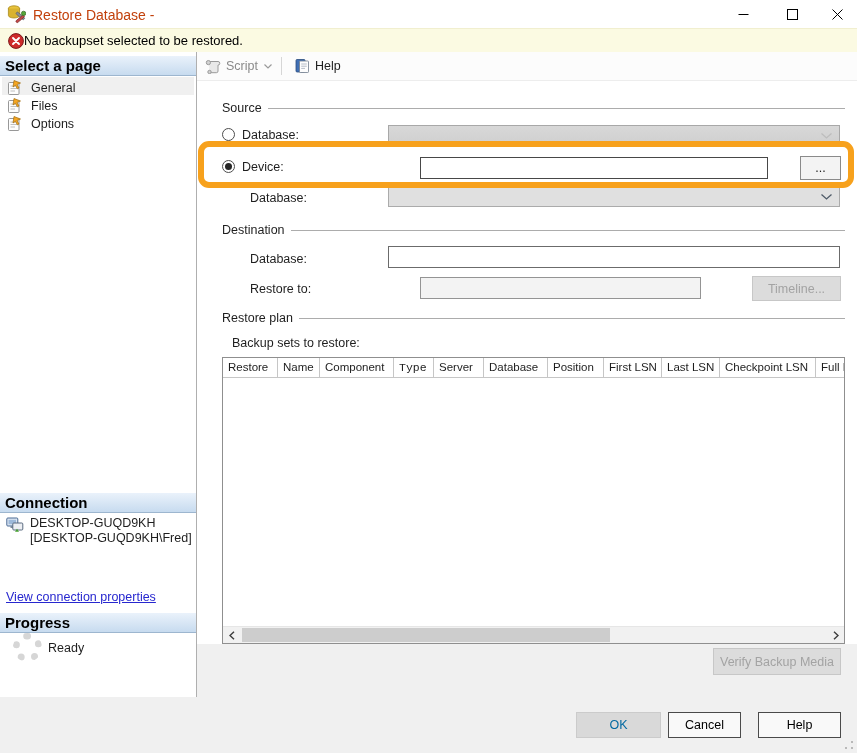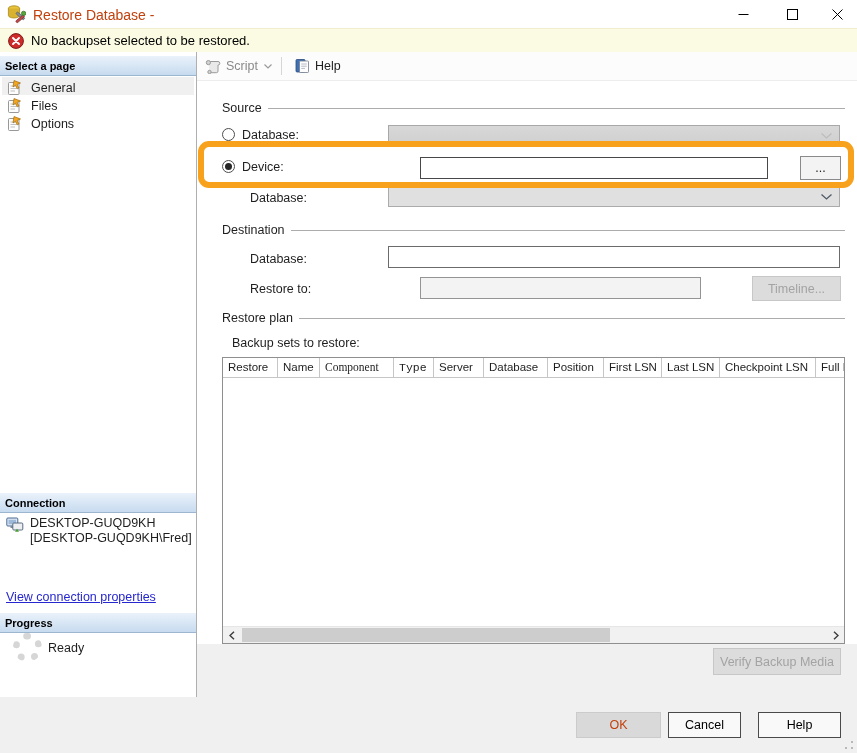--- a/index.html
+++ b/index.html
@@ -11,25 +11,25 @@
   }
   
   .titlebar { position:absolute; left:0; top:0; width:857px; height:28px; background:#FFFFFF; }
   .title-icon { position:absolute; left:7px; top:5px; width:19px; height:19px; }
   .title-text { position:absolute; left:33px; top:7px; font-size:14px; color:#c2410c; }
   .win-btn { position:absolute; top:0; width:46px; height:28px; display:flex; align-items:center; justify-content:center; }
   .btn-min { left:720px; } .btn-max { left:769px; } .btn-close { left:814px; }
   
   .alertbar { position:absolute; left:0; top:28px; width:857px; height:24px; background:#FBFAE2; border-top:1px solid #F1EFCF; display:flex; align-items:center; }
   .alert-icon { width:16px; height:16px; margin-left:8px; flex:0 0 auto; }
-  .alert-text { margin-left:7px; font-size:13px; color:#000; }
+  .alert-text { font-size:13px; color:#000; }
   
   .sidebar { position:absolute; left:0; top:52px; width:197px; height:645px; background:#FFFFFF; border-right:1px solid #AFAFAF; }
   .side-header { position:absolute; left:0; width:196px; height:20px; line-height:20px; padding-left:5px;
-    font-weight:bold; font-size:11px; color:#000;
+    font-weight:bold; font-size:15px; color:#000;
     background:linear-gradient(#EAF2FB,#C7DBEF); border-bottom:1px solid #9DB6CF; }
   .hdr-pages { top:4px; } .hdr-conn { top:441px; } .hdr-prog { top:561px; }
   .side-item { position:absolute; left:2px; width:192px; height:18px; display:flex; align-items:flex-end; }
   .side-item.selected { background:#F0F0F0; }
   .page-icon { width:15px; height:15px; margin-left:5px; flex:0 0 auto; }
   .side-item span.lbl { margin-left:9px; }
   .conn-block { position:absolute; left:6px; top:464px; display:flex; }
   .server-icon { width:18px; height:16px; margin-top:1px; flex:0 0 auto; }
   .conn-lines { margin-left:6px; line-height:15px; }
   .conn-link { position:absolute; left:6px; top:538px; color:#2727CF; text-decoration:underline; cursor:pointer; }
@@ -56,21 +56,21 @@
   .combo .chev { position:absolute; right:7px; top:50%; transform:translateY(-50%); }
   .combo-disabled1 { background:linear-gradient(#D8D8D8,#CFCFCF); }
   .combo-disabled2 { background:#E0E0E0; border-color:#ABABAB; }
   .combo-enabled { background:#FFFFFF; border-color:#6B6B6B; }
   .textbox { position:absolute; background:#FFFFFF; border:1px solid #484848; }
   .textbox-disabled { position:absolute; background:#F3F3F3; border:1px solid #949494; }
   .btn { position:absolute; display:flex; align-items:center; justify-content:center; font-size:12.5px; }
   .btn-small { background:#F3F3F3; border:1px solid #8A8A8A; }
   .btn-disabled { background:#DCDCDC; border:1px solid #C7C7C7; color:#A3A3A3; }
   .btn-normal { background:#F9F9F9; border:1px solid #4A4A4A; color:#000; }
-  .btn-ok-disabled { background:#D9D9D9; border:1px solid #CBCBCB; color:#c2410c; }
+  .btn-ok-disabled { background:#D9D9D9; border:1px solid #CBCBCB; color:#0369a1; }
   
   .grid { position:absolute; left:25px; top:305px; width:623px; height:287px; background:#FFFFFF; border:1px solid #8F8F8F; }
   .grid-header { display:flex; height:20px; border-bottom:1px solid #C6C6C6; overflow:hidden; }
   .gh-cell { border-right:1px solid #C6C6C6; font-size:11.5px; padding:3px 0 0 5px; white-space:nowrap; overflow:hidden; flex:0 0 auto; }
   .gh-last { flex:1 1 auto; border-right:none; }
   .hscroll { position:absolute; left:0; bottom:0; width:621px; height:17px; background:#F1F1F1; border-top:1px solid #E6E6E6; }
   .hs-arrow { position:absolute; top:0; width:17px; height:16px; display:flex; align-items:center; justify-content:center; }
   .hs-left { left:0; } .hs-right { right:0; }
   .hs-thumb { position:absolute; left:19px; top:1px; width:368px; height:14px; background:#CDCDCD; }
   
@@ -246,21 +246,21 @@
       <div class="group-head" style="top:259px;">
         <span class="g-lbl">Restore plan</span>
         <span class="g-line"></span>
       </div>
       <span class="flabel" style="left:35px; top:284px;">Backup sets to restore:</span>
 
       <div class="grid">
         <div class="grid-header">
           <div class="gh-cell" style="width:55px;">Restore</div>
           <div class="gh-cell" style="width:42px;">Name</div>
-          <div class="gh-cell" style="width:74px;font-family:Liberation Serif, serif;">Component</div>
+          <div class="gh-cell" style="width:74px;">Component</div>
           <div class="gh-cell" style="width:40px;font-family:Liberation Mono, monospace;">Type</div>
           <div class="gh-cell" style="width:50px;">Server</div>
           <div class="gh-cell" style="width:64px;">Database</div>
           <div class="gh-cell" style="width:56px;">Position</div>
           <div class="gh-cell" style="width:58px;">First LSN</div>
           <div class="gh-cell" style="width:58px;">Last LSN</div>
           <div class="gh-cell" style="width:96px;">Checkpoint LSN</div>
           <div class="gh-cell gh-last">Full LSN</div>
         </div>
         <div class="hscroll">

